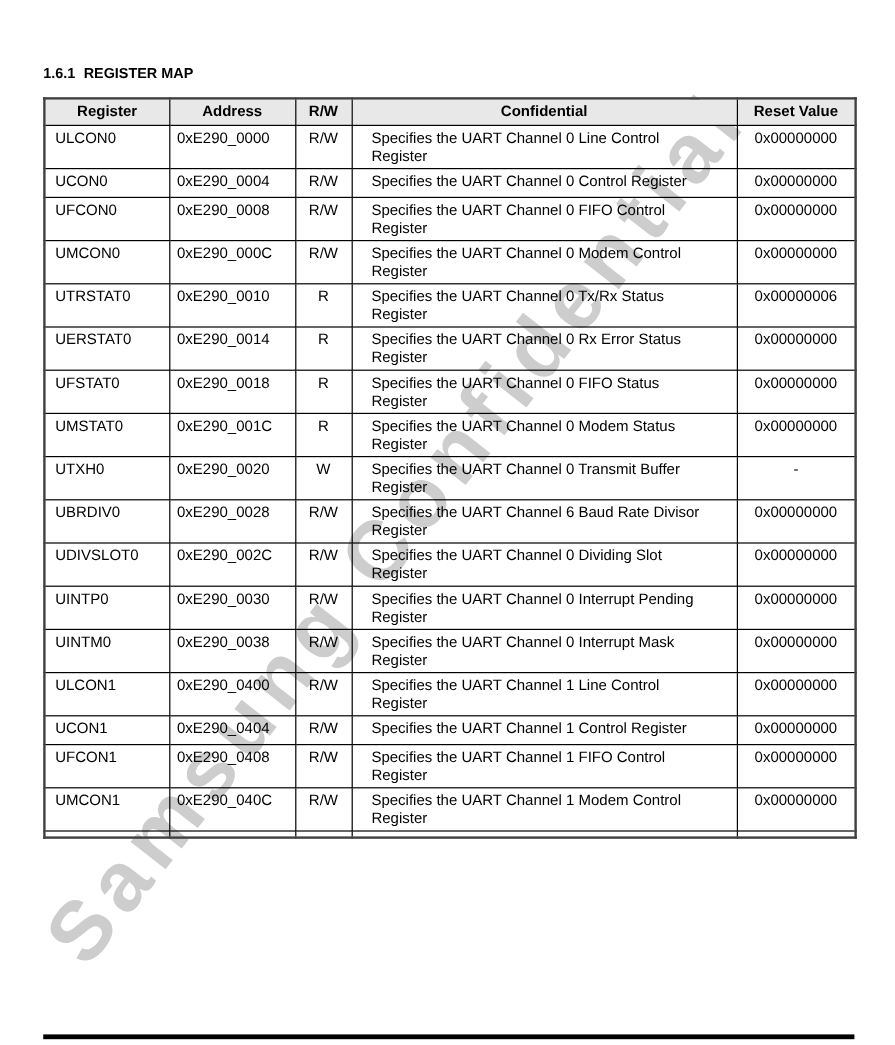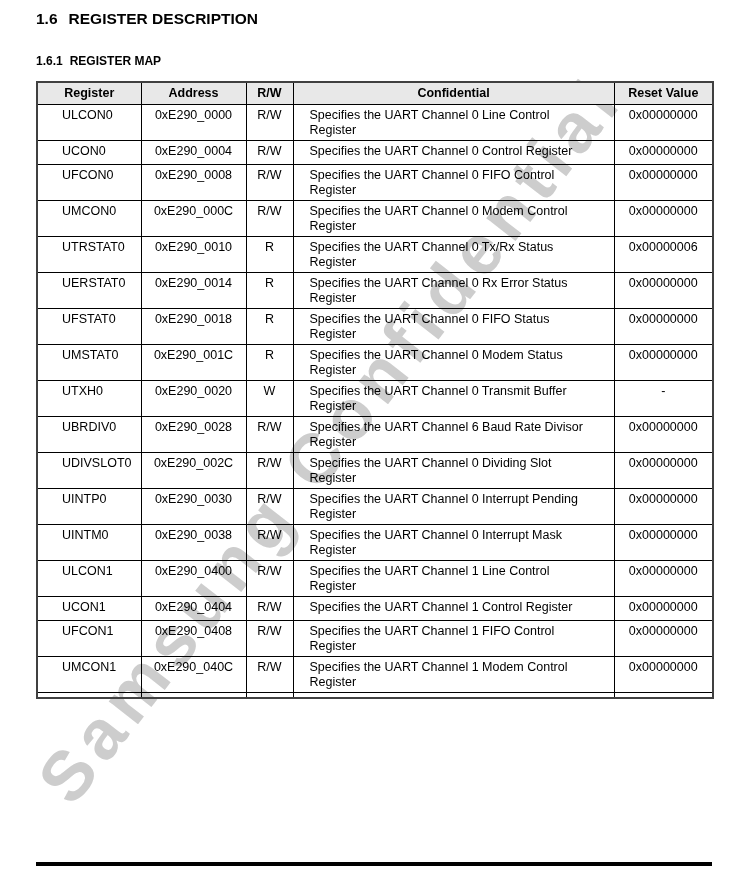--- a/index.html
+++ b/index.html
@@ -77,22 +77,22 @@
   }
   .regtable { border: 2px solid #404040; }
   .regtable thead th {
     background: #e8e8e8;
     font-weight: bold;
     text-align: center;
     vertical-align: middle;
     height: 17px;
     padding: 2px 4px;
   }
-  .regtable td.cell-register { text-align: left; padding-left: 24px; }
-  .regtable td.cell-address  { text-align: center; }
+  .regtable td.cell-register { text-align: left; padding-left: 8px; }
+  .regtable td.cell-address  { }
   .regtable td.cell-rw       { text-align: center; }
   .regtable td.cell-description { text-align: left; padding-left: 16px; white-space: pre-line; }
   .regtable td.cell-reset    { text-align: center; }
   .regtable tr.r2 { height: 36px; }
   .regtable tr.r1 { height: 24px; margin-top: 40px; }
   .regtable tr.clipped { height: 20px; }
   .regtable tr.stub { height: 5px; }
   .regtable tr.stub td { border-bottom: none; padding: 0; }
   .footer-rule {
     position: absolute;
@@ -104,23 +104,20 @@
     z-index: 1;
   }
 </style>
 </head>
 <body>
 
 <div class="page">
 
   <div class="watermark" style="color: rgb(201, 201, 201);">Samsung Confidential</div>
 
-  <h1 class="heading-1">
-    <span class="num">1.6</span><span>REGISTER DESCRIPTION</span>
-  </h1>
 
   <h2 class="heading-2">
     <span class="num">1.6.1</span><span>REGISTER MAP</span>
   </h2>
 
   <table class="regtable">
     <colgroup>
       <col class="c-register">
       <col class="c-address">
       <col class="c-rw">

